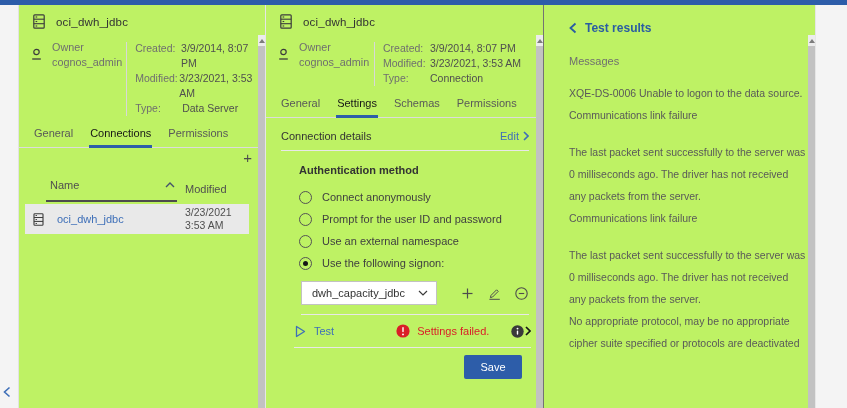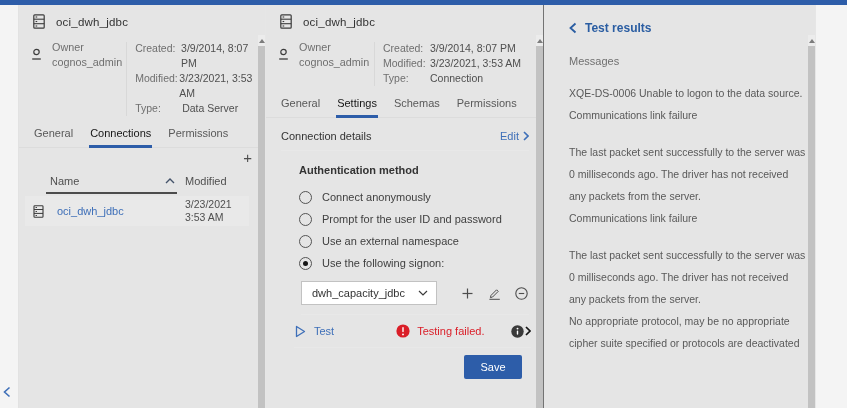--- a/index.html
+++ b/index.html
@@ -7,21 +7,21 @@
   body {
     font-family: "Liberation Sans", sans-serif;
     font-size: 11px; color: #333; background: #fff; position: relative;
   }
   .topbar { position:absolute; left:0; top:0; width:847px; height:5px; background:#2d5da9; }
 
   .gutter-left { position:absolute; left:0; top:5px; width:19px; height:403px; background:#f4f4f4; border-right:1px solid #e2e2e2; }
   .gutter-right { position:absolute; left:815px; top:5px; width:32px; height:403px; background:#f4f4f4; border-left:1px solid #e6e6e6; }
   .collapse-btn { position:absolute; left:3px; bottom:8px; width:12px; height:14px; cursor:pointer; }
 
-  .panel { position:absolute; top:5px; bottom:0; background:#e5e5e5; }
+  .panel { position:absolute; top:5px; bottom:0; background:#bef264; }
   #panel-left   { left:19px;  width:246px; }
   #panel-middle { left:265px; width:278px; border-left:1px solid #e6e6e6; }
   #panel-right  { left:543px; width:272px; border-left:1px solid #737373; }
 
   .scrollbar { position:absolute; right:0; top:30px; bottom:0; width:7px; background:#c2c2c2; }
   .sb-btn { height:11px; background:#ececec; display:flex; align-items:center; justify-content:center; }
   .sb-arrow { width:0; height:0; border-left:3px solid transparent; border-right:3px solid transparent; border-bottom:4px solid #7c7c7c; }
 
   
   .title-row { display:flex; align-items:center; gap:11px; padding:9px 0 0 14px; }
@@ -38,21 +38,21 @@
   .tabs { display:flex; gap:15px; padding:0 14px; margin-top:11px; border-bottom:1px solid #dcdcdc; }
   .tab { padding:0 1px 6px 1px; color:#595959; border-bottom:3px solid transparent; margin-bottom:-1px; cursor:pointer; }
   .tab.active { color:#161616; border-bottom-color:#2d5da9; }
 
   
   .add-row { display:flex; justify-content:flex-end; padding:2px 13px 0 0; }
   .add-btn { font-size:15px; color:#4d4d4d; line-height:16px; cursor:pointer; }
   .table-header { position:relative; display:flex; align-items:center; margin:7px 16px 0 6px; padding:2px 0 7px 25px; }
   .col-name { color:#4f4f4f; }
   .sort-caret { margin-left:auto; margin-right:10px; }
-  .col-modified { width:64px; color:#4f4f4f; }
+  .col-modified { width:64px; color:#4f4f4f;margin-top:8px; }
   .name-underline { position:absolute; left:21px; bottom:0; width:131px; height:2px; background:#4c4c4c; }
   .data-row { display:flex; align-items:center; background:#e9e9e9; margin:2px 16px 0 6px; height:30px; cursor:pointer; }
   .row-icon { margin:0 0 0 8px; }
   .row-name { margin-left:13px; color:#3e6fb8; }
   .row-modified { margin-left:auto; width:64px; font-size:10.5px; color:#4f4f4f; line-height:13px; }
 
   
   .section-row { display:flex; align-items:center; justify-content:space-between; margin:12px 14px 0 15px; padding-bottom:8px; border-bottom:1px solid #e8e8e8; }
   .section-title { color:#333; }
   .edit-link { display:flex; align-items:center; gap:4px; color:#3e6fb8; cursor:pointer; }
@@ -301,21 +301,21 @@
           <path d="M2.5 1.5 L10.5 6.5 L2.5 11.5 Z" fill="none" stroke="#3e6fb8" stroke-width="1.3" stroke-linejoin="round"></path>
         </svg>
       <span>Test</span>
     </span>
     <span class="test-status">
       <svg width="14" height="14" viewBox="0 0 14 14">
           <circle cx="7" cy="7" r="6.6" fill="#da1e28"></circle>
           <rect x="6.3" y="3" width="1.4" height="5.2" rx="0.7" fill="#fff"></rect>
           <circle cx="7" cy="10.4" r="0.95" fill="#fff"></circle>
         </svg>
-      <span>Testing failed.</span>
+      <span>Settings failed.</span>
     </span>
     <span class="info-group">
       <svg width="13" height="13" viewBox="0 0 13 13">
           <circle cx="6.5" cy="6.5" r="6.2" fill="#3a3a3a"></circle>
           <circle cx="6.5" cy="3.6" r="0.95" fill="#fff"></circle>
           <rect x="5.8" y="5.4" width="1.4" height="4.4" rx="0.7" fill="#fff"></rect>
         </svg>
       <svg width="6" height="10" viewBox="0 0 6 10">
           <polyline points="1,1 5,5 1,9" fill="none" stroke="#161616" stroke-width="1.7"></polyline>
         </svg>

